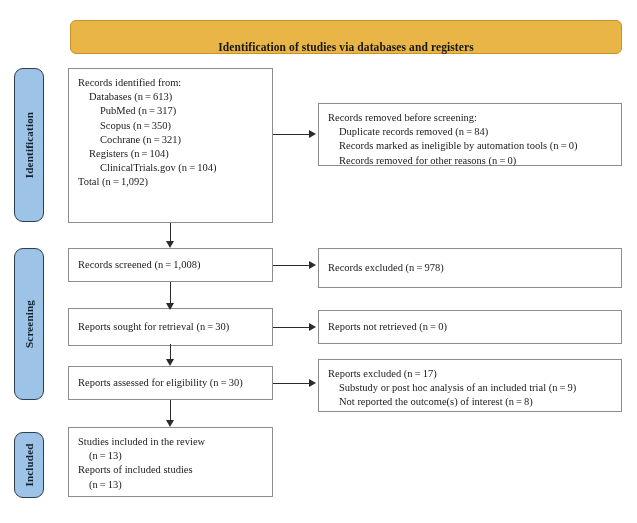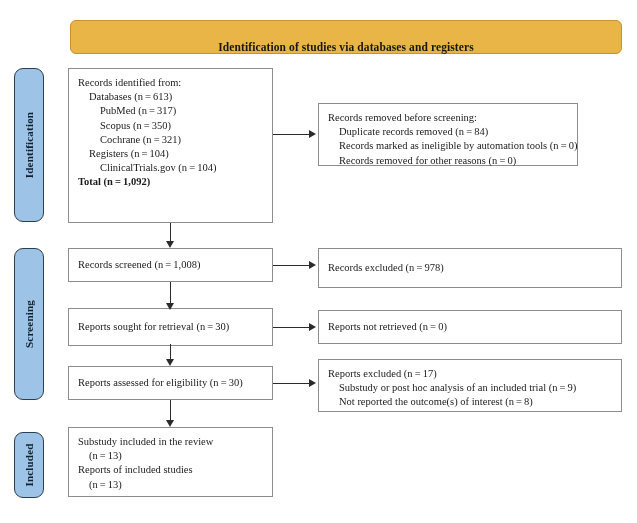--- a/index.html
+++ b/index.html
@@ -81,32 +81,32 @@
     line-height: 14.2px;
   }
   .fbox.center-v {
     display: flex;
     flex-direction: column;
     justify-content: center;
   }
   .fbox .ln { white-space: nowrap; }
   .ind1 { padding-left: 11px; }
   .ind2 { padding-left: 22px; }
-  .bold { font-weight: bold; }
+  .bold { font-weight: normal; }
   .ital { }
 
   
   #box-identified      { left: 68px; top: 68px;  width: 205px; height: 155px; }
   #box-screened        { left: 68px; top: 248px; width: 205px; height: 34px; }
   #box-sought          { left: 68px; top: 308px; width: 205px; height: 38px; }
   #box-assessed        { left: 68px; top: 366px; width: 205px; height: 34px; }
   #box-included        { left: 68px; top: 427px; width: 205px; height: 70px; }
 
   
-  #box-removed         { left: 318px; top: 103px; width: 260px; height: 63px; }
+  #box-removed         { left: 318px; top: 103px; width: 304px; height: 63px; }
   #box-excluded-screen { left: 318px; top: 248px; width: 304px; height: 40px; }
   #box-not-retrieved   { left: 318px; top: 310px; width: 304px; height: 34px; }
   #box-excluded-elig   { left: 318px; top: 359px; width: 304px; height: 53px; }
 
   
   .conn {
     position: absolute;
     background: #2b2b2b;
   }
   .conn-v { width: 1px; }
@@ -184,21 +184,21 @@
     <div class="ln">Reports assessed for eligibility (n = 30)</div>
   </div>
 
   <div class="fbox" id="box-excluded-elig">
     <div class="ln">Reports excluded (n = 17)</div>
     <div class="ln ind1"><span>Substudy or </span><span class="ital">post hoc</span><span> analysis of an included trial (n = 9)</span></div>
     <div class="ln ind1">Not reported the outcome(s) of interest (n = 8)</div>
   </div>
 
   <div class="fbox" id="box-included">
-    <div class="ln">Substudy included in the review</div>
+    <div class="ln">Studies included in the review</div>
     <div class="ln ind1">(n = 13)</div>
     <div class="ln">Reports of included studies</div>
     <div class="ln ind1">(n = 13)</div>
   </div>
 
   <div class="conn conn-h" style="left:273px; top:134px; width:36px;"></div>
   <div class="arrow-right" style="left:309px; top:129.5px;"></div>
 
   <div class="conn conn-v" style="left:170px; top:223px; height:18px;"></div>
   <div class="arrow-down" style="left:166px; top:241px;"></div>

